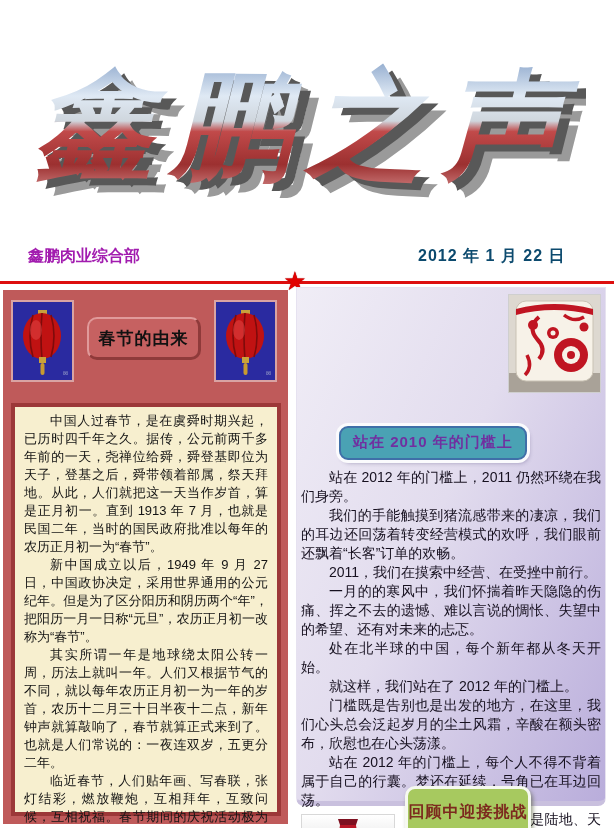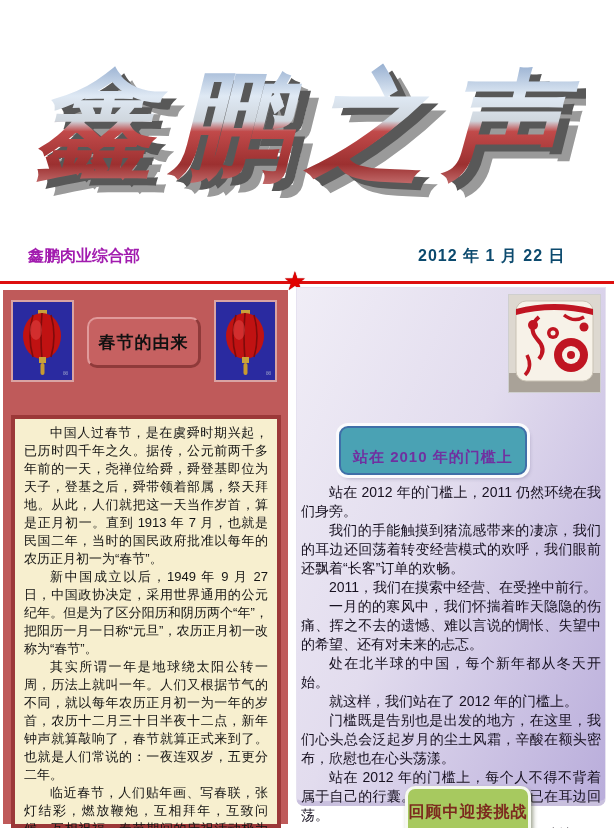--- a/index.html
+++ b/index.html
@@ -20,42 +20,42 @@
   .star { position:absolute; top:266px; left:280px; width:30px; height:30px; color:#e00000;
     font-size:26px; line-height:30px; text-align:center; text-shadow:0 0 1px #900; }
 
   
   .left-col { position:absolute; left:3px; top:290px; width:285px; height:534px;
     background:#bf5a5a; }
   .lantern-frame { position:absolute; top:10px; width:63px; height:82px;
     border:2px solid #d9a3a3; background:#2a2aa0; }
   .lantern-frame.l1 { left:8px; }
   .lantern-frame.l2 { left:211px; }
-  .festival-title { position:absolute; left:84px; top:27px; width:114px; height:51px;
+  .festival-title { position:absolute; left:84px; top:27px; width:114px; height:43px;
     background:#c66161; border-radius:10px;
     border-top:2px solid #e09a9a; border-left:2px solid #e09a9a;
     border-bottom:3px solid #8f3a3a; border-right:3px solid #8f3a3a;
     display:flex; align-items:center; justify-content:center;
     font-weight:bold; font-size:17px; color:#111; letter-spacing:1px; }
   .left-textbox { position:absolute; left:8px; top:113px; width:270px; height:413px;
-    background:#f7efcf; border:4px solid #9c3838; padding:5px 9px 4px 9px;margin-top:12px; }
+    background:#f7efcf; border:4px solid #9c3838; padding:5px 9px 4px 9px; }
   .left-textbox p { font-size:13px; line-height:18px; color:#141414; text-align:justify;
     text-indent:2em; letter-spacing:0; }
 
   
   .right-col { position:absolute; left:296px; top:287px; width:310px; height:519px;
     background:linear-gradient(115deg,#f0edf6 0%,#e2dcee 45%,#b9addb 100%);
     border:1px solid #e6e2f0; border-bottom:5px solid #c9c0de;
     border-radius:0 0 8px 8px; padding:6px 4px 0 4px; overflow:visible; }
   .cup-photo { float:right; width:93px; height:99px; margin:0 0 30px 6px;
     border:1px solid #cfcfcf; background:#ded9d2; }
   .teal-header { display:inline-block; margin:3px 7px 8px 38px;
     background:#4aa2b4; border:2px solid #3f6fa8; border-radius:9px;
     box-shadow:0 0 0 3px #fbfbfd, 2px 3px 4px rgba(80,70,120,.45);
-    padding:20px 12px 6px 12px; font-weight:bold; font-size:15px; color:#7030a0;
+    padding:5px 12px 6px 12px; font-weight:bold; font-size:15px; color:#7030a0;
     letter-spacing:1px; }
   .right-col p { font-size:14px; line-height:19px; color:#16101f; text-align:justify;
     text-indent:2em; }
   .vase-photo { float:left; width:94px; height:136px; margin:4px 8px 0 0;
     border:1px solid #d8d8d8; }
   .footer-button { position:absolute; left:108px; top:498px; width:126px; height:52px;
     background:#a7c95f; border:3px solid #f6f9f0; border-radius:10px;
     box-shadow:2px 3px 4px rgba(60,70,30,.5);
     display:flex; align-items:center; justify-content:center;
     font-weight:bold; font-size:16px; color:#7c2a1e; letter-spacing:1px; z-index:5; }

